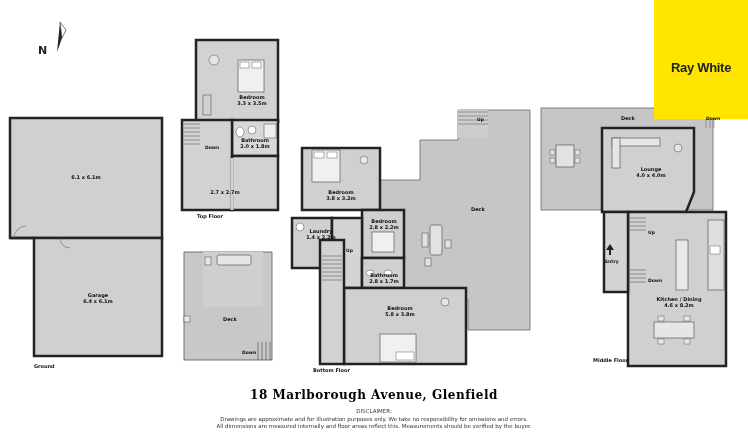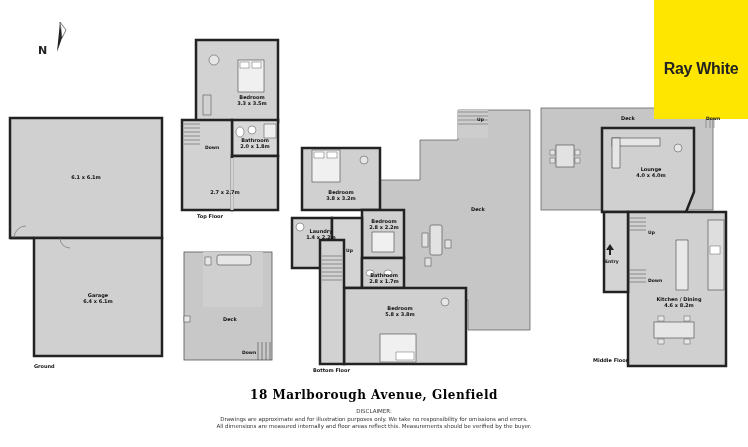--- a/index.html
+++ b/index.html
@@ -3,21 +3,21 @@
 <meta charset="utf-8">
 <style>
   * { box-sizing: border-box; margin: 0; padding: 0; }
   html, body { width: 748px; height: 447px; background: #ffffff; overflow: hidden; }
   body { position: relative; font-family: "DejaVu Sans", sans-serif; color: #222; }
   .plan { position: absolute; left: 0; top: 0; }
   .lbl { position: absolute; font-size: 5px; font-weight: bold; text-align: center; line-height: 6px; color: #111; white-space: nowrap; transform: translateX(-50%); }
   .small { position: absolute; font-size: 4.5px; font-weight: bold; color: #111; white-space: nowrap; }
   .floor-label { position: absolute; font-size: 5px; font-weight: bold; color: #111; white-space: nowrap; }
   .brand { position: absolute; left: 654px; top: 0; width: 94px; height: 119px; background: #ffe600; }
-  .brand-text { position: absolute; left: 0; right: 0; top: 60px; text-align: center; font-family: "Liberation Sans", sans-serif; font-weight: bold; font-size: 16px; color: #222; letter-spacing: -0.3px; }
+  .brand-text { position: absolute; left: 0; right: 0; top: 60px; text-align: center; font-family: "Liberation Sans", sans-serif; font-weight: bold; font-size: 13px; color: #222; letter-spacing: -0.3px; }
   .title { position: absolute; left: 0; right: 0; top: 388px; text-align: center; font-family: "DejaVu Serif", serif; font-weight: bold; font-size: 12px; color: #000000; letter-spacing: 0.5px; }
   .disclaimer-head { position: absolute; left: 0; right: 0; top: 408px; text-align: center; font-size: 5.5px; color: #333; }
   .disclaimer-line { position: absolute; left: 0; right: 0; text-align: center; font-size: 5.5px; color: #333; }
   .north { position: absolute; left: 38px; top: 44px; font-size: 11px; font-weight: bold; color: #222; }
 </style>
 </head>
 <body>
 
 <svg class="plan" width="748" height="447" viewBox="0 0 748 447">
   <defs>

